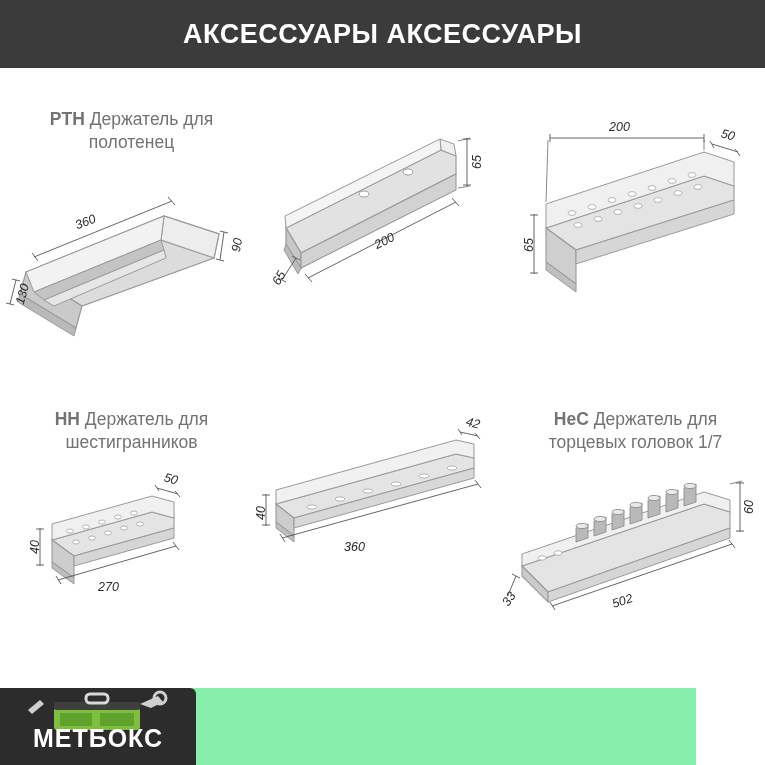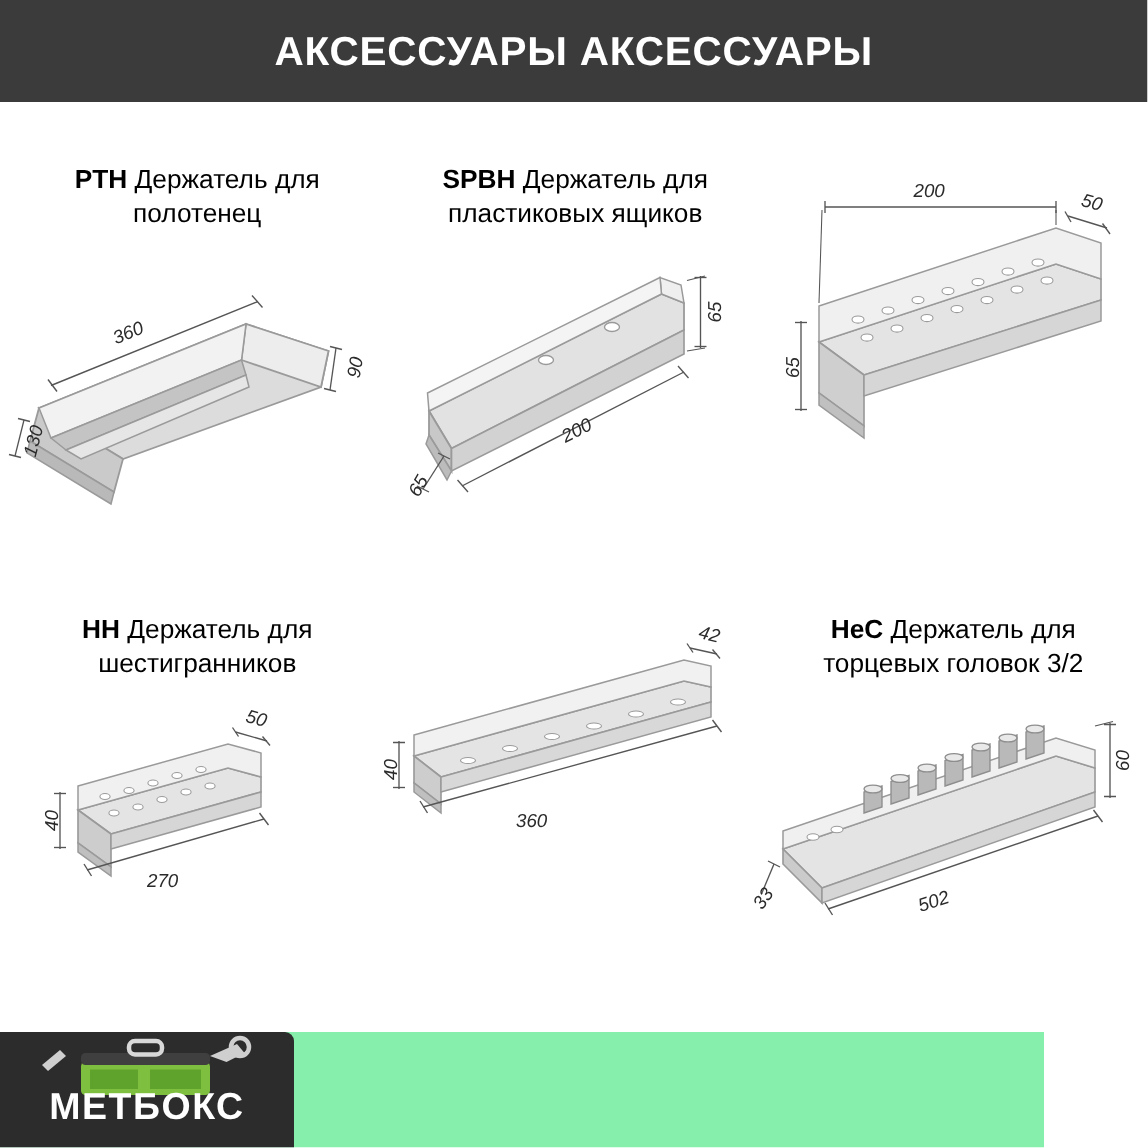--- a/index.html
+++ b/index.html
@@ -51,21 +51,21 @@
   }
   .cell {
     position: absolute;
     width: 255px;
     box-sizing: border-box;
   }
   .cell .caption {
     text-align: center;
     font-size: 17.5px;
     line-height: 23px;
-    color: #000000;
+    color: #737373;
     font-family: "Liberation Sans", sans-serif;
     padding: 0 12px;
   }
   .cell .caption .code {
     font-weight: bold;
   }
   .art {
     position: relative;
     width: 255px;
     height: 190px;
@@ -160,24 +160,20 @@
           <line x1="8" y1="125" x2="16" y2="127" stroke="#555" stroke-width="0.9"></line>
           <line x1="2" y1="149" x2="10" y2="151" stroke="#555" stroke-width="0.9"></line>
         </svg>
         <div class="dim" style="left:71px; top:61px; transform:rotate(-22deg);">360</div>
         <div class="dim" style="left:226px; top:84px; transform:rotate(-80deg);">90</div>
         <div class="dim" style="left:8px; top:133px; transform:rotate(-75deg);">130</div>
       </div>
     </div>
 
     <div class="cell" style="left:256px; top:40px;">
-      <div class="caption">
-        <span class="code">SPBH</span>
-        <span>Держатель для пластиковых ящиков</span>
-      </div>
       <div class="art">
         <svg class="poly" width="255" height="190" viewBox="0 0 255 190">
 
           <polygon points="30,120 185,42 200,48 200,66 45,145" fill="#e2e2e2" stroke="#9a9a9a" stroke-width="1.2"></polygon>
           <polygon points="30,120 45,145 45,160 30,136" fill="#c8c8c8" stroke="#9a9a9a" stroke-width="1.2"></polygon>
           <polygon points="45,145 200,66 200,82 45,160" fill="#d2d2d2" stroke="#9a9a9a" stroke-width="1.1"></polygon>
           <polygon points="30,136 45,160 42,166 28,142" fill="#bcbcbc" stroke="#9a9a9a" stroke-width="1"></polygon>
           <polygon points="185,42 200,48 198,36 184,31" fill="#efefef" stroke="#9a9a9a" stroke-width="1"></polygon>
           <polygon points="30,120 185,42 184,31 29,108" fill="#f4f4f4" stroke="#9a9a9a" stroke-width="1"></polygon>
           <ellipse cx="108" cy="86" rx="5" ry="3" fill="#ffffff" stroke="#9a9a9a" stroke-width="0.9"></ellipse>
@@ -317,21 +313,21 @@
         </svg>
         <div class="dim" style="left:210px; top:8px; transform:rotate(14deg);">42</div>
         <div class="dim" style="left:-2px; top:98px; transform:rotate(-90deg);">40</div>
         <div class="dim" style="left:88px; top:132px;">360</div>
       </div>
     </div>
 
     <div class="cell" style="left:508px; top:340px;">
       <div class="caption">
         <span class="code">HeC</span>
-        <span>Держатель для торцевых головок 3/2</span>
+        <span>Держатель для торцевых головок 1/7</span>
       </div>
       <div class="art" style="height:160px;">
         <svg class="poly" width="255" height="160" viewBox="0 0 255 160">
 
           <polygon points="14,112 196,50 222,58 222,74 40,138" fill="#e4e4e4" stroke="#9a9a9a" stroke-width="1.1"></polygon>
           <polygon points="14,112 40,138 40,148 14,122" fill="#cbcbcb" stroke="#9a9a9a" stroke-width="1.1"></polygon>
           <polygon points="40,138 222,74 222,84 40,148" fill="#d6d6d6" stroke="#9a9a9a" stroke-width="1"></polygon>
           <polygon points="14,100 196,38 222,46 222,58 196,50 14,112" fill="#f0f0f0" stroke="#9a9a9a" stroke-width="1"></polygon>
 
           <g stroke="#8e8e8e" stroke-width="0.9">

